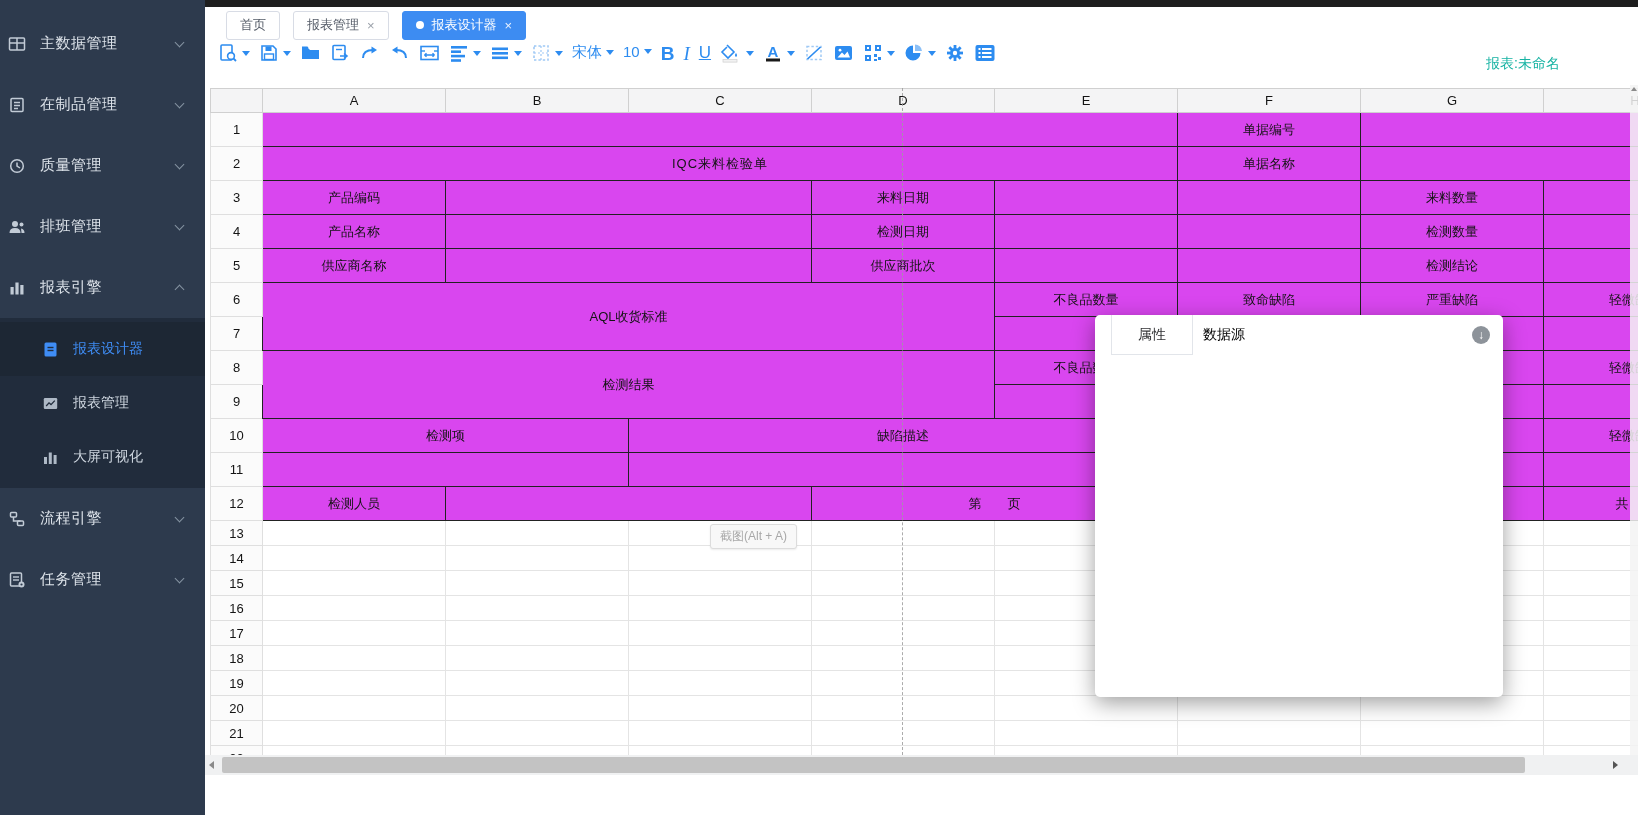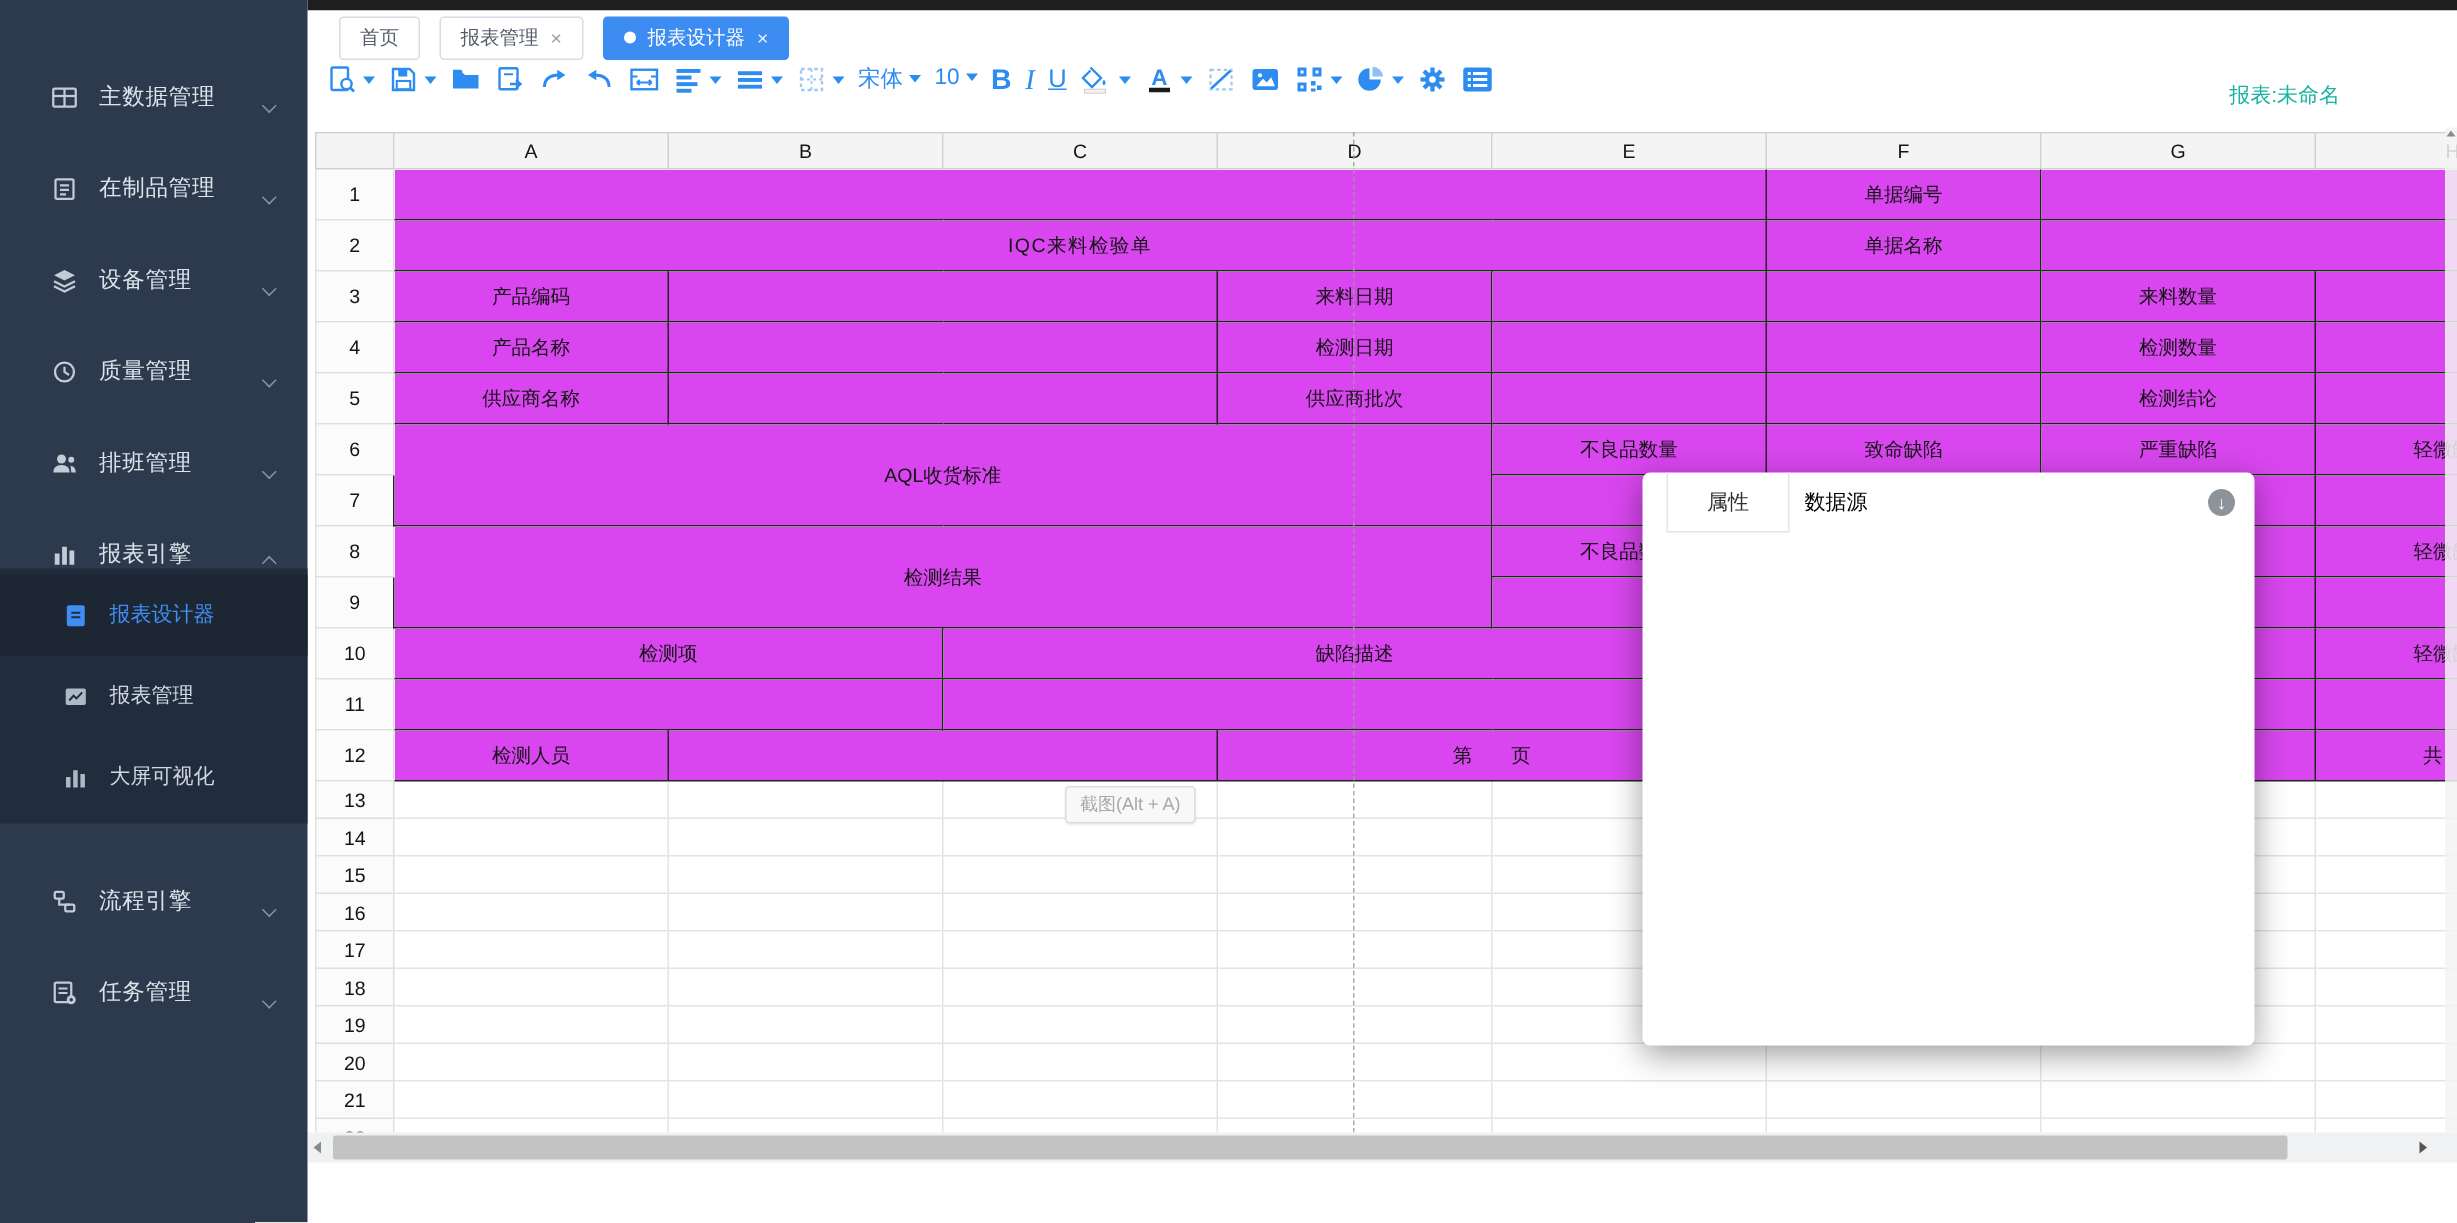--- a/index.html
+++ b/index.html
@@ -2,21 +2,21 @@
 <html><head>
 <meta charset="utf-8">
 <style>
   * { margin:0; padding:0; box-sizing:border-box; }
   html,body { width:1638px; height:815px; overflow:hidden; background:#fff;
     font-family:"Liberation Sans","DejaVu Sans",sans-serif; }
   #app { position:relative; width:1638px; height:815px; background:#fff; overflow:hidden; }
 
   
   .sidebar { position:absolute; left:0; top:0; width:205px; height:815px; background:#2d3a4d; z-index:40; }
-  .side-item { position:relative; height:61px; display:flex; align-items:flex-end; padding-left:34px; cursor:pointer; }
+  .side-item { position:relative; height:61px; display:flex; align-items:center; padding-left:8px; cursor:pointer; }
   .side-item .lbl { color:#dde3ea; font-size:15px; margin-left:14px; letter-spacing:.5px; }
   .side-item .micon { width:18px; height:18px; flex:0 0 18px; }
   .chev { position:absolute; right:22px; width:7px; height:7px;
     border-right:1.6px solid #8593a2; border-bottom:1.6px solid #8593a2; transform:rotate(45deg); margin-top:-3px; }
   .chev.up { transform:rotate(-135deg); margin-top:4px; }
   .submenu { background:#212c3c; padding:4px 0; }
   .sub-item { position:relative; height:54px; display:flex; align-items:center; padding-left:42px; cursor:pointer; }
   .sub-item .lbl { color:#cfd7e0; font-size:14px; margin-left:14px; }
   .sub-item .micon { width:17px; height:17px; flex:0 0 17px; }
   .sub-item.active { background:#1d2734; }
@@ -104,29 +104,20 @@
       <svg class="micon" viewBox="0 0 18 18">
           <rect x="3" y="2.5" width="12" height="13" rx="1" fill="none" stroke="#c2cbd6" stroke-width="1.5"></rect>
           <line x1="6" y1="6.5" x2="12" y2="6.5" stroke="#c2cbd6" stroke-width="1.5"></line>
           <line x1="6" y1="9.5" x2="12" y2="9.5" stroke="#c2cbd6" stroke-width="1.5"></line>
           <line x1="6" y1="12.5" x2="10" y2="12.5" stroke="#c2cbd6" stroke-width="1.5"></line>
         </svg>
       <span class="lbl">在制品管理</span>
       <span class="chev"></span>
     </div>
 
-    <div class="side-item">
-      <svg class="micon" viewBox="0 0 18 18">
-          <path d="M9 2 L16 5.5 9 9 2 5.5 Z" fill="#c2cbd6"></path>
-          <path d="M2 9.5 L9 13 16 9.5" fill="none" stroke="#c2cbd6" stroke-width="1.5"></path>
-          <path d="M2 12.8 L9 16.3 16 12.8" fill="none" stroke="#c2cbd6" stroke-width="1.5"></path>
-        </svg>
-      <span class="lbl">设备管理</span>
-      <span class="chev"></span>
-    </div>
 
 
 
     <div class="side-item">
       <svg class="micon" viewBox="0 0 18 18">
           <circle cx="9" cy="9" r="6.3" fill="none" stroke="#c2cbd6" stroke-width="1.5"></circle>
           <path d="M9 5.5 V9 l3 2" fill="none" stroke="#c2cbd6" stroke-width="1.5"></path>
         </svg>
       <span class="lbl">质量管理</span>
       <span class="chev"></span>

